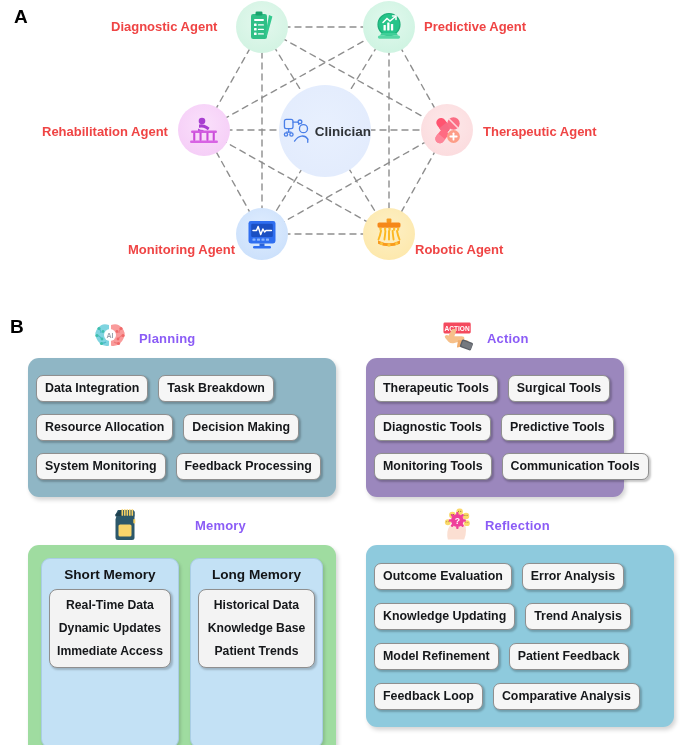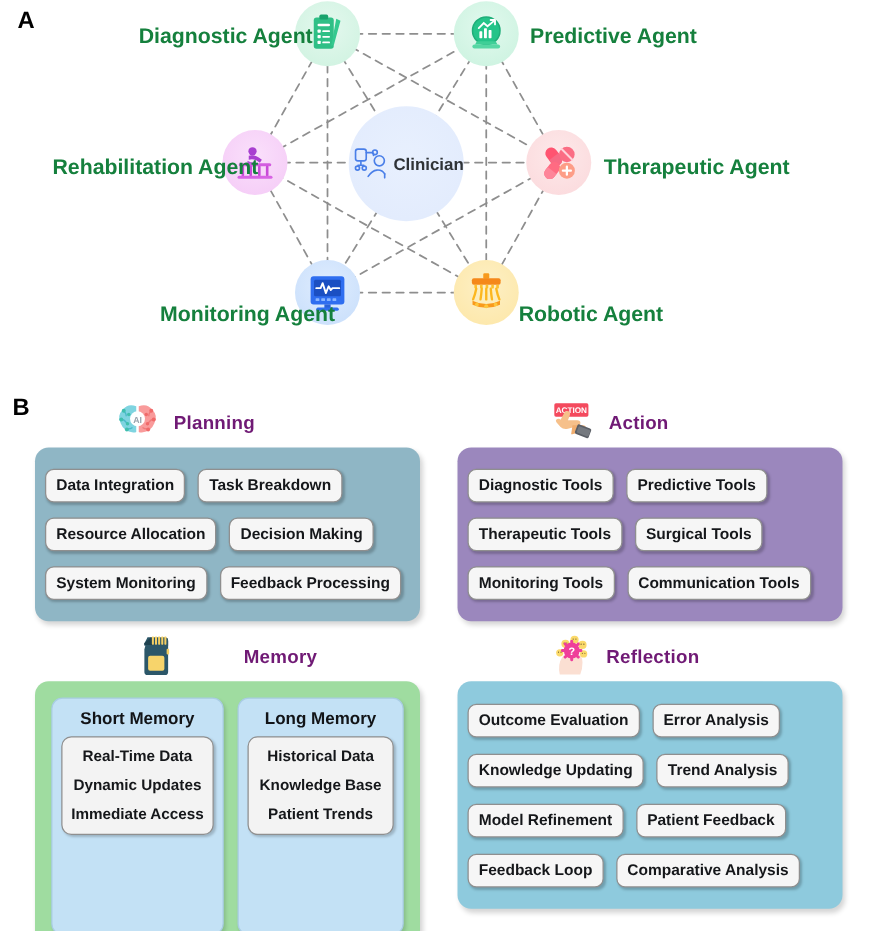--- a/index.html
+++ b/index.html
@@ -27,23 +27,23 @@
   .node {
     position: absolute;
     width: 52px; height: 52px;
     border-radius: 50%;
     display: flex; align-items: center; justify-content: center;
   }
   .node-icon { width: 34px; height: 34px; display: block; }
 
   .node-label {
     position: absolute;
-    font-size: 17px;
+    font-size: 13px;
     font-weight: bold;
-    color: #15803d;
+    color: #ef4444;
     white-space: nowrap;
   }
 
   .center-node {
     position: absolute;
     width: 92px; height: 92px;
     border-radius: 50%;
     background: radial-gradient(circle at 50% 45%, #e8f0fe 0%, #e3ecfd 70%, #dfeafc 100%);
     display: flex; flex-direction: row;
     align-items: center; justify-content: center;
@@ -61,21 +61,21 @@
   .quad-head {
     display: flex; align-items: center; gap: 9px;
     height: 40px;
     padding-left: 58px;
   }
   .quad-head-icon {
     width: 40px; height: 40px; flex: none;
     display: flex; align-items: center; justify-content: center;
   }
   .quad-title {
-    font-size: 15px; font-weight: bold; color: #701a75;
+    font-size: 13px; font-weight: bold; color: #8b5cf6;
     letter-spacing: .2px;
   }
 
   .quad-body {
     border-radius: 11px;
     box-shadow: 2px 3px 4px rgba(0,0,0,0.17);
     padding: 11px 8px;
     display: flex; flex-direction: column;
     justify-content: space-around;
   }
@@ -95,21 +95,21 @@
     white-space: nowrap;
     text-align: center;
   }
 
   
   #quad-planning { left: 28px; top: 18px; width: 308px; }
   #quad-planning .quad-body { background: #8fb6c5; height: 139px; }
   #quad-planning .quad-head { padding-left: 62px; }
 
   
-  #quad-action { left: 366px; top: 18px; width: 308px; }
+  #quad-action { left: 366px; top: 18px; width: 258px; }
   #quad-action .quad-body { background: #9b87bd; height: 139px; }
   #quad-action .quad-head { padding-left: 72px; }
 
   
   #quad-memory { left: 28px; top: 205px; width: 308px; }
   #quad-memory .quad-body {
     background: #9fdca0; height: 216px;
     flex-direction: row; gap: 11px; padding: 13px 13px;
   }
   #quad-memory .quad-head { padding-left: 80px; gap: 47px; }
@@ -381,26 +381,26 @@
             <path d="M14 13 q1.5 -4 4.5 -3 q2 .8 1 4 l-1.5 4 h8 q3 0 3 2.5 q0 2 -2 2.5 l-9 2.5 q-4 1 -6.5 -1.5 l-3.5 -4 q-1.5 -2 .5 -3 q1.8 -1 3 .5 z" fill="#f6c08a"></path>
             <path d="M22 22.5 h9 q2.8 0 2.8 2.5 q0 2 -2 2.6 l-9.2 2.6 q-1 .3 -1.8 .1 z" fill="#f0ad6e"></path>
             <rect x="25" y="23" width="13" height="9" rx="1.6" fill="#5b5f66" transform="rotate(21 31 27)"></rect>
             <rect x="26.5" y="24.5" width="11" height="6" rx="1" fill="#75797f" transform="rotate(21 31 27)"></rect>
           </svg>
         </div>
         <div class="quad-title">Action</div>
       </div>
       <div class="quad-body">
         <div class="row">
+          <div class="chip">Therapeutic Tools</div>
+          <div class="chip">Surgical Tools</div>
+        </div>
+        <div class="row">
           <div class="chip">Diagnostic Tools</div>
           <div class="chip">Predictive Tools</div>
-        </div>
-        <div class="row">
-          <div class="chip">Therapeutic Tools</div>
-          <div class="chip">Surgical Tools</div>
         </div>
         <div class="row">
           <div class="chip">Monitoring Tools</div>
           <div class="chip">Communication Tools</div>
         </div>
       </div>
     </div>
 
     <div class="quad" id="quad-memory">
       <div class="quad-head">

